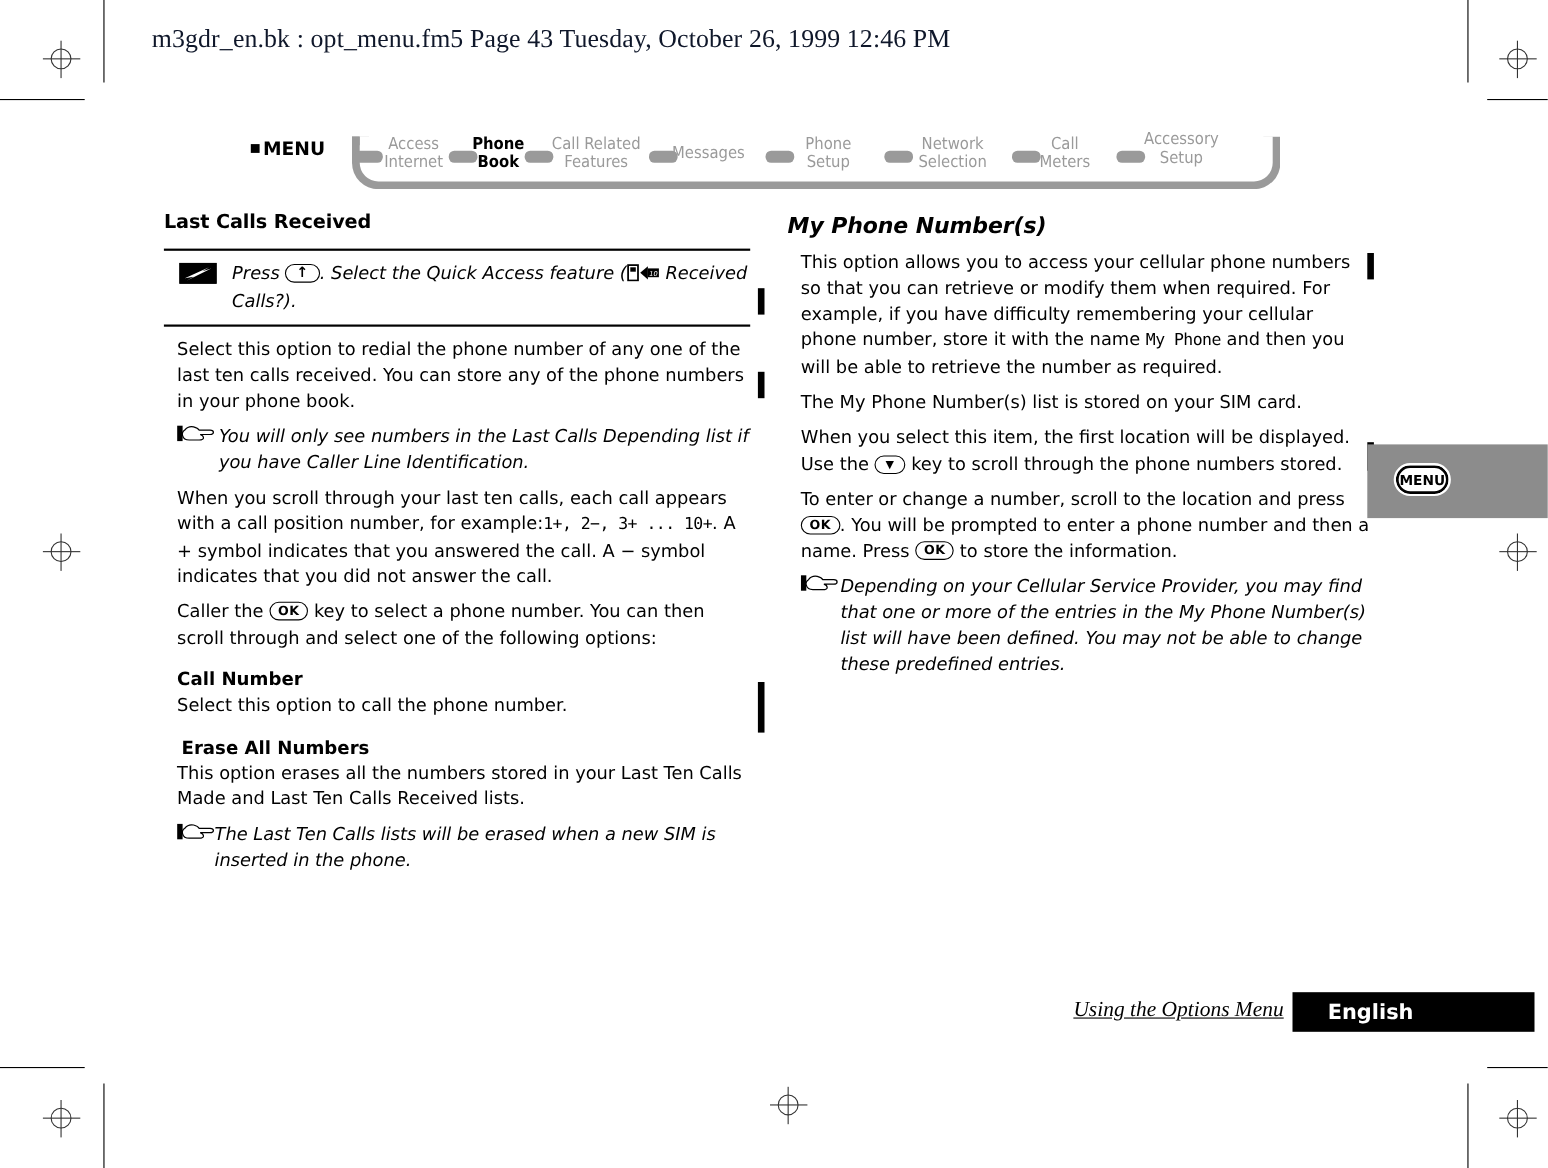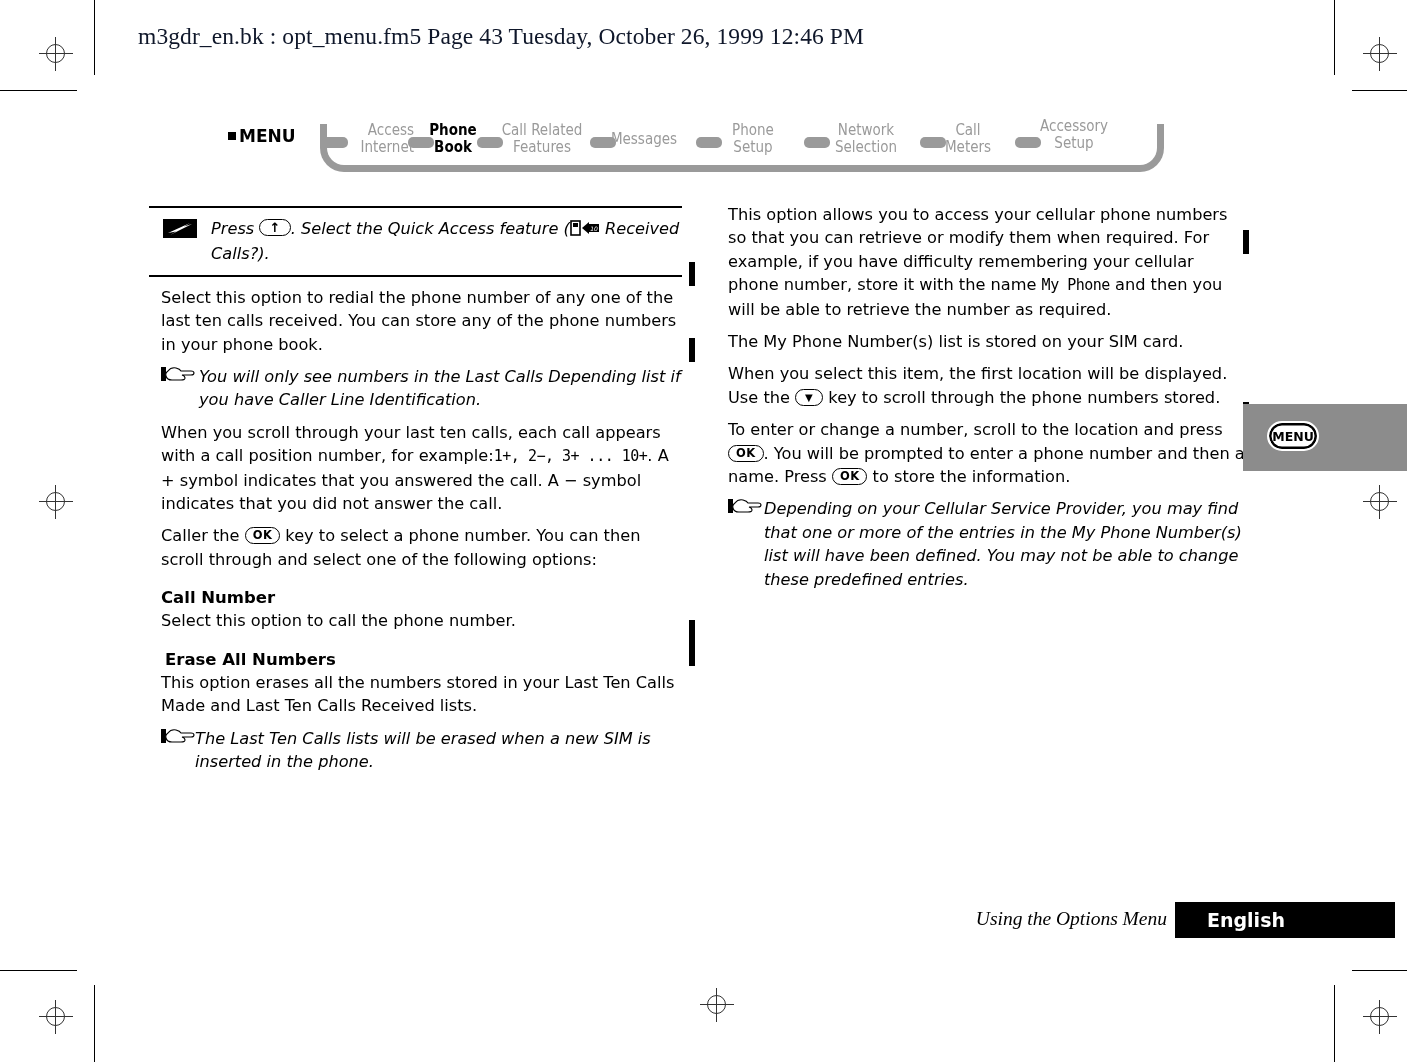--- a/index.html
+++ b/index.html
@@ -259,20 +259,21 @@
     width: 1407px;
     height: 42px;
   }
   .footer .running {
     position: absolute;
     right: 240px; top: 8px;
     font-family: "Liberation Serif", serif;
     font-style: italic;
     font-size: 19.5px;
     white-space: nowrap;
+    text-decoration: underline;
   }
   .footer .pagenum {
     position: absolute;
     right: 190px; top: 5px;
     font-family: "DejaVu Sans", sans-serif;
     font-weight: bold;
     font-size: 23px;
   }
   .footer .langbar {
     position: absolute;
@@ -350,21 +351,21 @@
 
   <div class="nav-dash" style="left:94px;  width:26px;"></div>
   <div class="nav-dash" style="left:180px; width:26px;"></div>
   <div class="nav-dash" style="left:249px; width:26px;"></div>
   <div class="nav-dash" style="left:362px; width:26px;"></div>
   <div class="nav-dash" style="left:468px; width:26px;"></div>
   <div class="nav-dash" style="left:576px; width:26px;"></div>
   <div class="nav-dash" style="left:692px; width:26px;"></div>
   <div class="nav-dash" style="left:787px; width:26px;"></div>
 
-  <div class="nav-item" style="left:110px; width:76px;text-align:right;">
+  <div class="nav-item" style="left:110px; width:76px;">
     <div>Access</div>
     <div>Internet</div>
   </div>
   <div class="nav-item current" style="left:196px; width:58px;">
     <div>Phone</div>
     <div>Book</div>
   </div>
   <div class="nav-item" style="left:262px; width:104px;">
     <div>Call Related</div>
     <div>Features</div>
@@ -385,20 +386,21 @@
     <div>Meters</div>
   </div>
   <div class="nav-item" style="left:800px; width:92px; top:8px;">
     <div>Accessory</div>
     <div>Setup</div>
   </div>
 </div>
 
 <div class="col col-left">
 
+  <h2 class="sec">Last Calls Received</h2>
 
   <div class="tipbox">
     <div class="inner">
       <span class="flashicon">
         <svg width="34" height="19" viewBox="0 0 34 19">
           <rect x="0" y="0" width="34" height="19" fill="#000"></rect>
           <path d="M5 14 L27 4 L21 7.5 L29 5 L7 16 L13 12.5 Z" fill="#fff"></path>
         </svg>
       </span>
       <span>Press </span><span class="key arrow">↑</span><span>. Select the Quick Access feature (</span><span class="pager-ico"><svg width="30" height="16" viewBox="0 0 30 16">
@@ -443,20 +445,21 @@
         <rect x="0" y="1" width="5" height="14" fill="#000"></rect>
         <path d="M7 5 q3 -4 8 -3 q4 1 5 3 l10 0 q3 0 3 2 q0 2 -3 2 l-9 0 q3 1 3 3 q0 2 -4 2 l-9 0 q-5 0 -6 -4 q-1 -3 2 -5 z" fill="#fff" stroke="#000" stroke-width="1.1"></path>
       </svg>
     </span>
     <span>The Last Ten Calls lists will be erased when a new SIM is inserted in the phone.</span>
   </p>
 </div>
 
 <div class="col col-right" style="top:193px;">
 
+  <h2 class="sec ital">My Phone Number(s)</h2>
 
   <p class="body" style="margin-top:10px;">
     <span>This option allows you to access your cellular phone numbers so that you can retrieve or modify them when required. For example, if you have difficulty remembering your cellular phone number, store it with the name </span><span class="lcd">My Phone</span><span> and then you will be able to retrieve the number as required.</span>
   </p>
 
   <p class="body">The My Phone Number(s) list is stored on your SIM card.</p>
 
   <p class="body">
     <span>When you select this item, the first location will be displayed. Use the </span><span class="key arrow" style="font-size:10px;">▼</span><span> key to scroll through the phone numbers stored.</span>
   </p>

